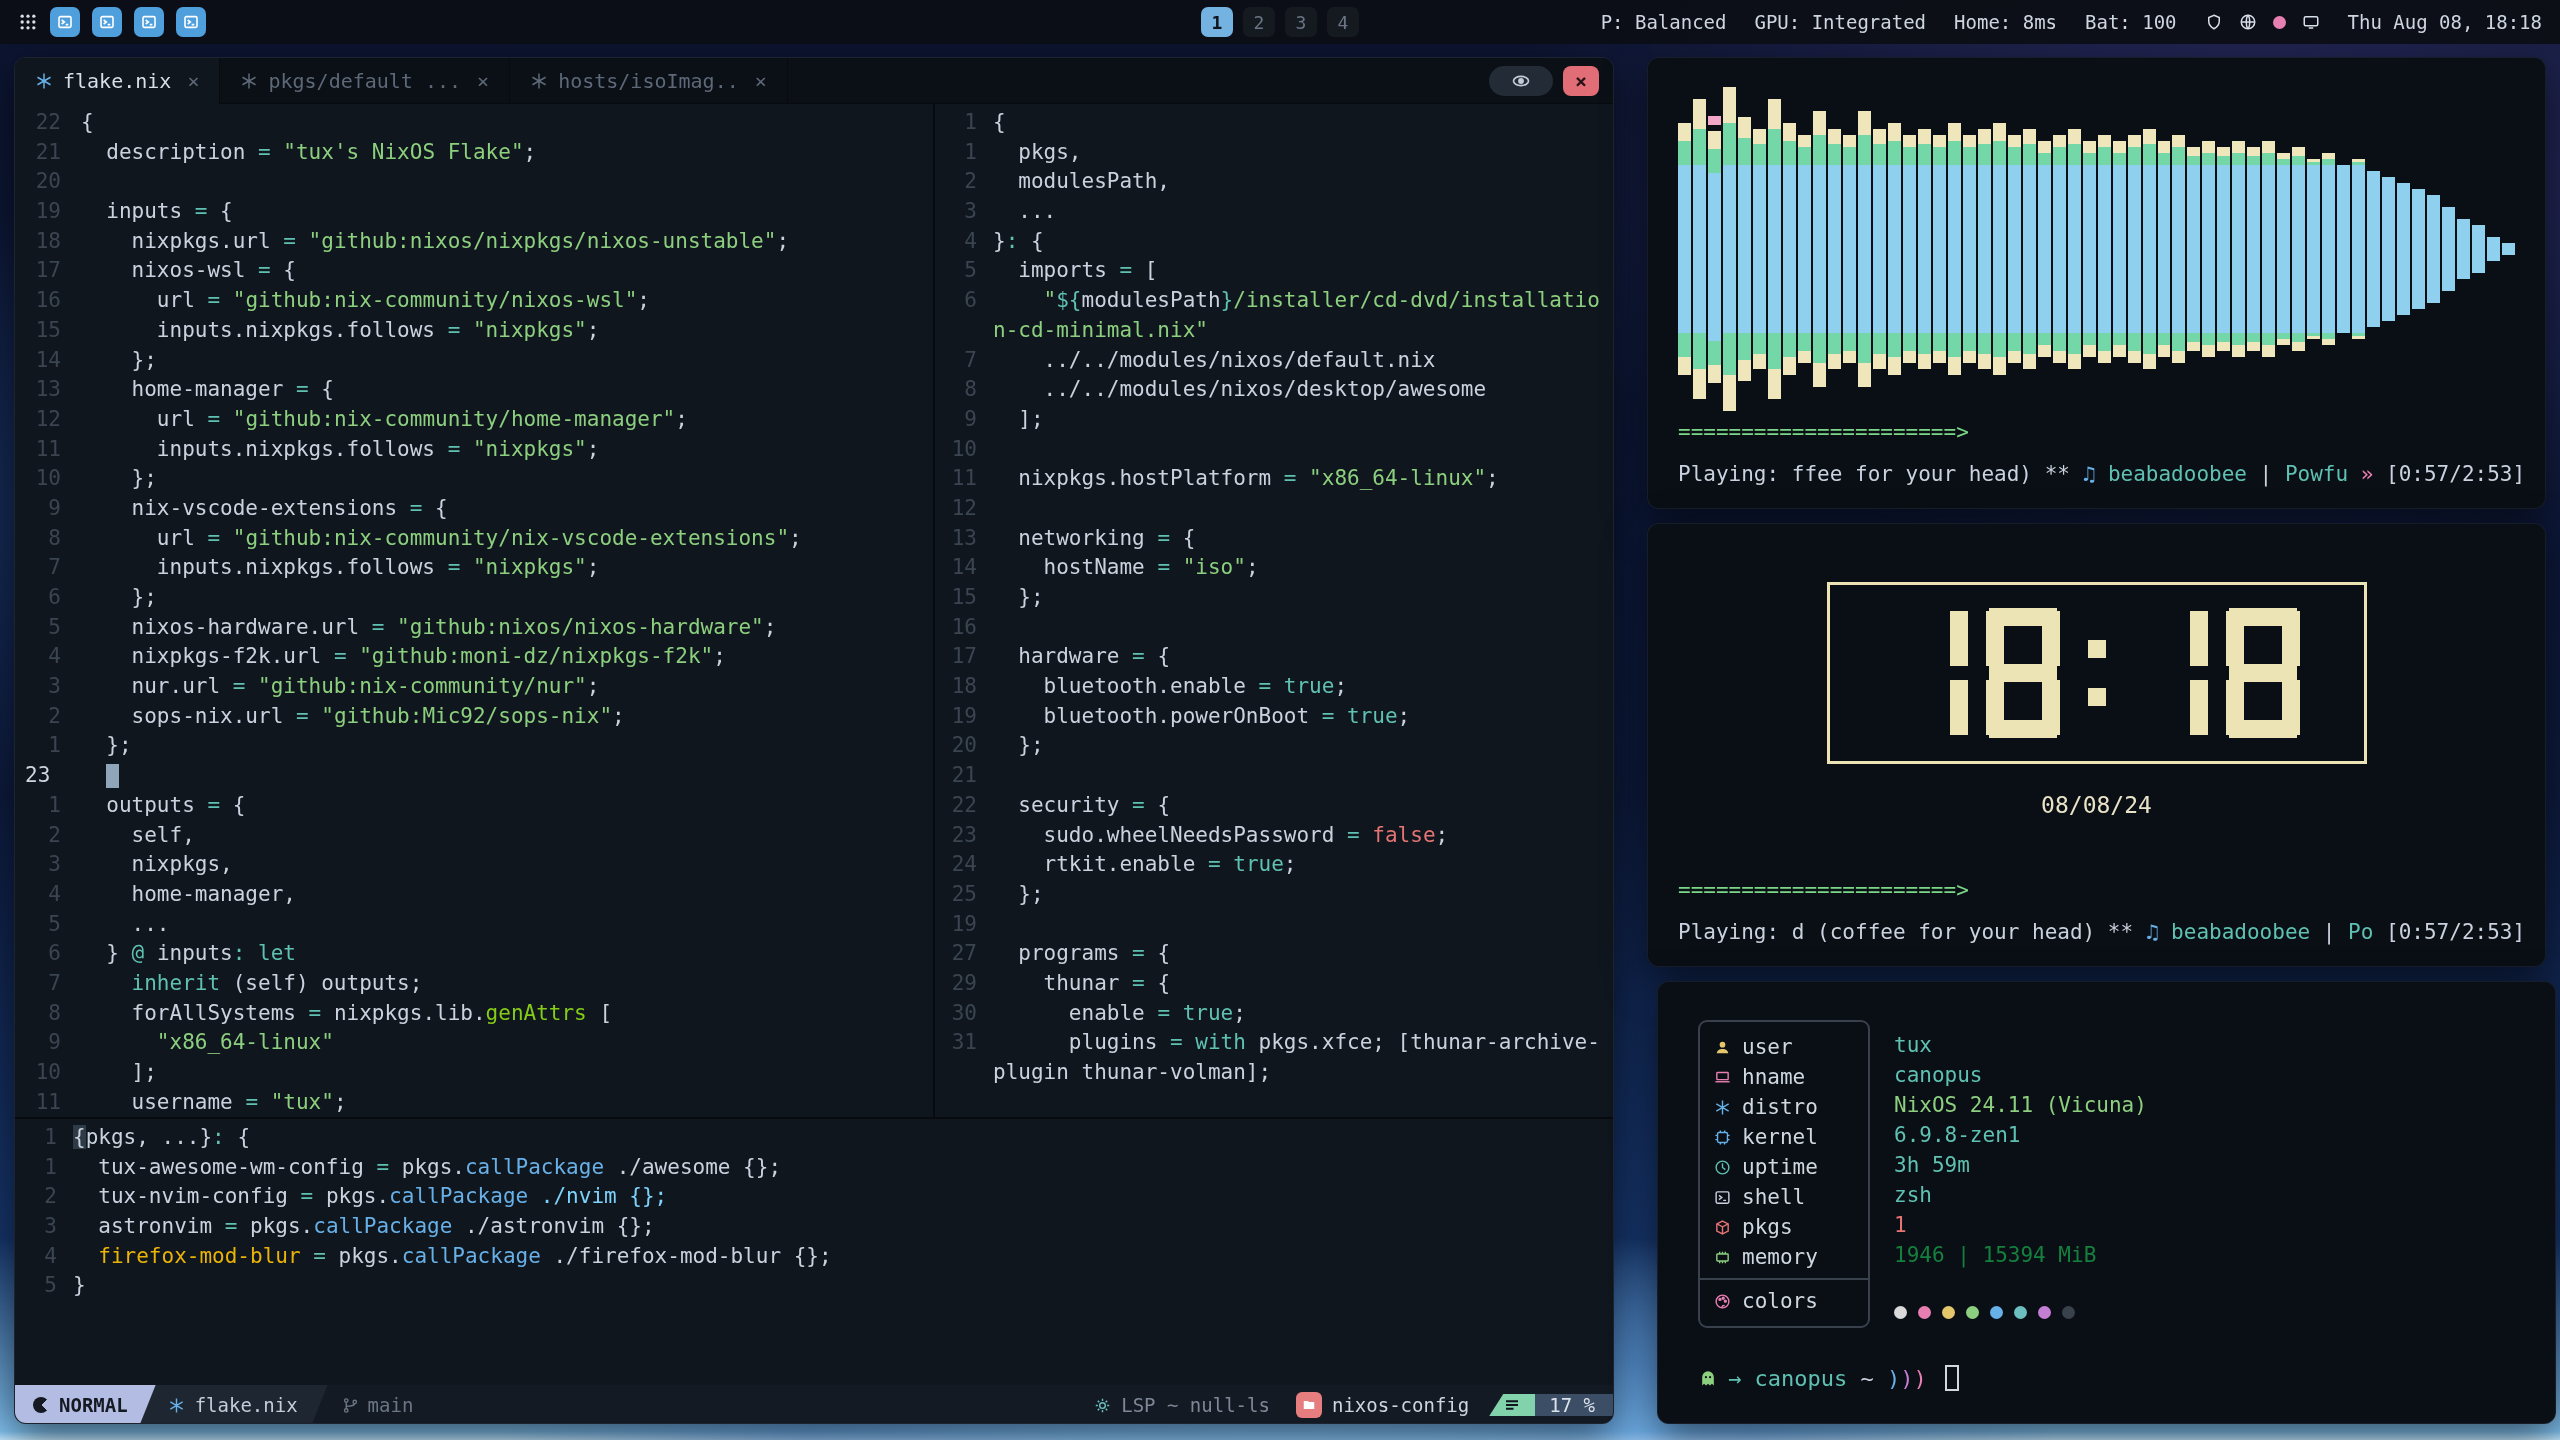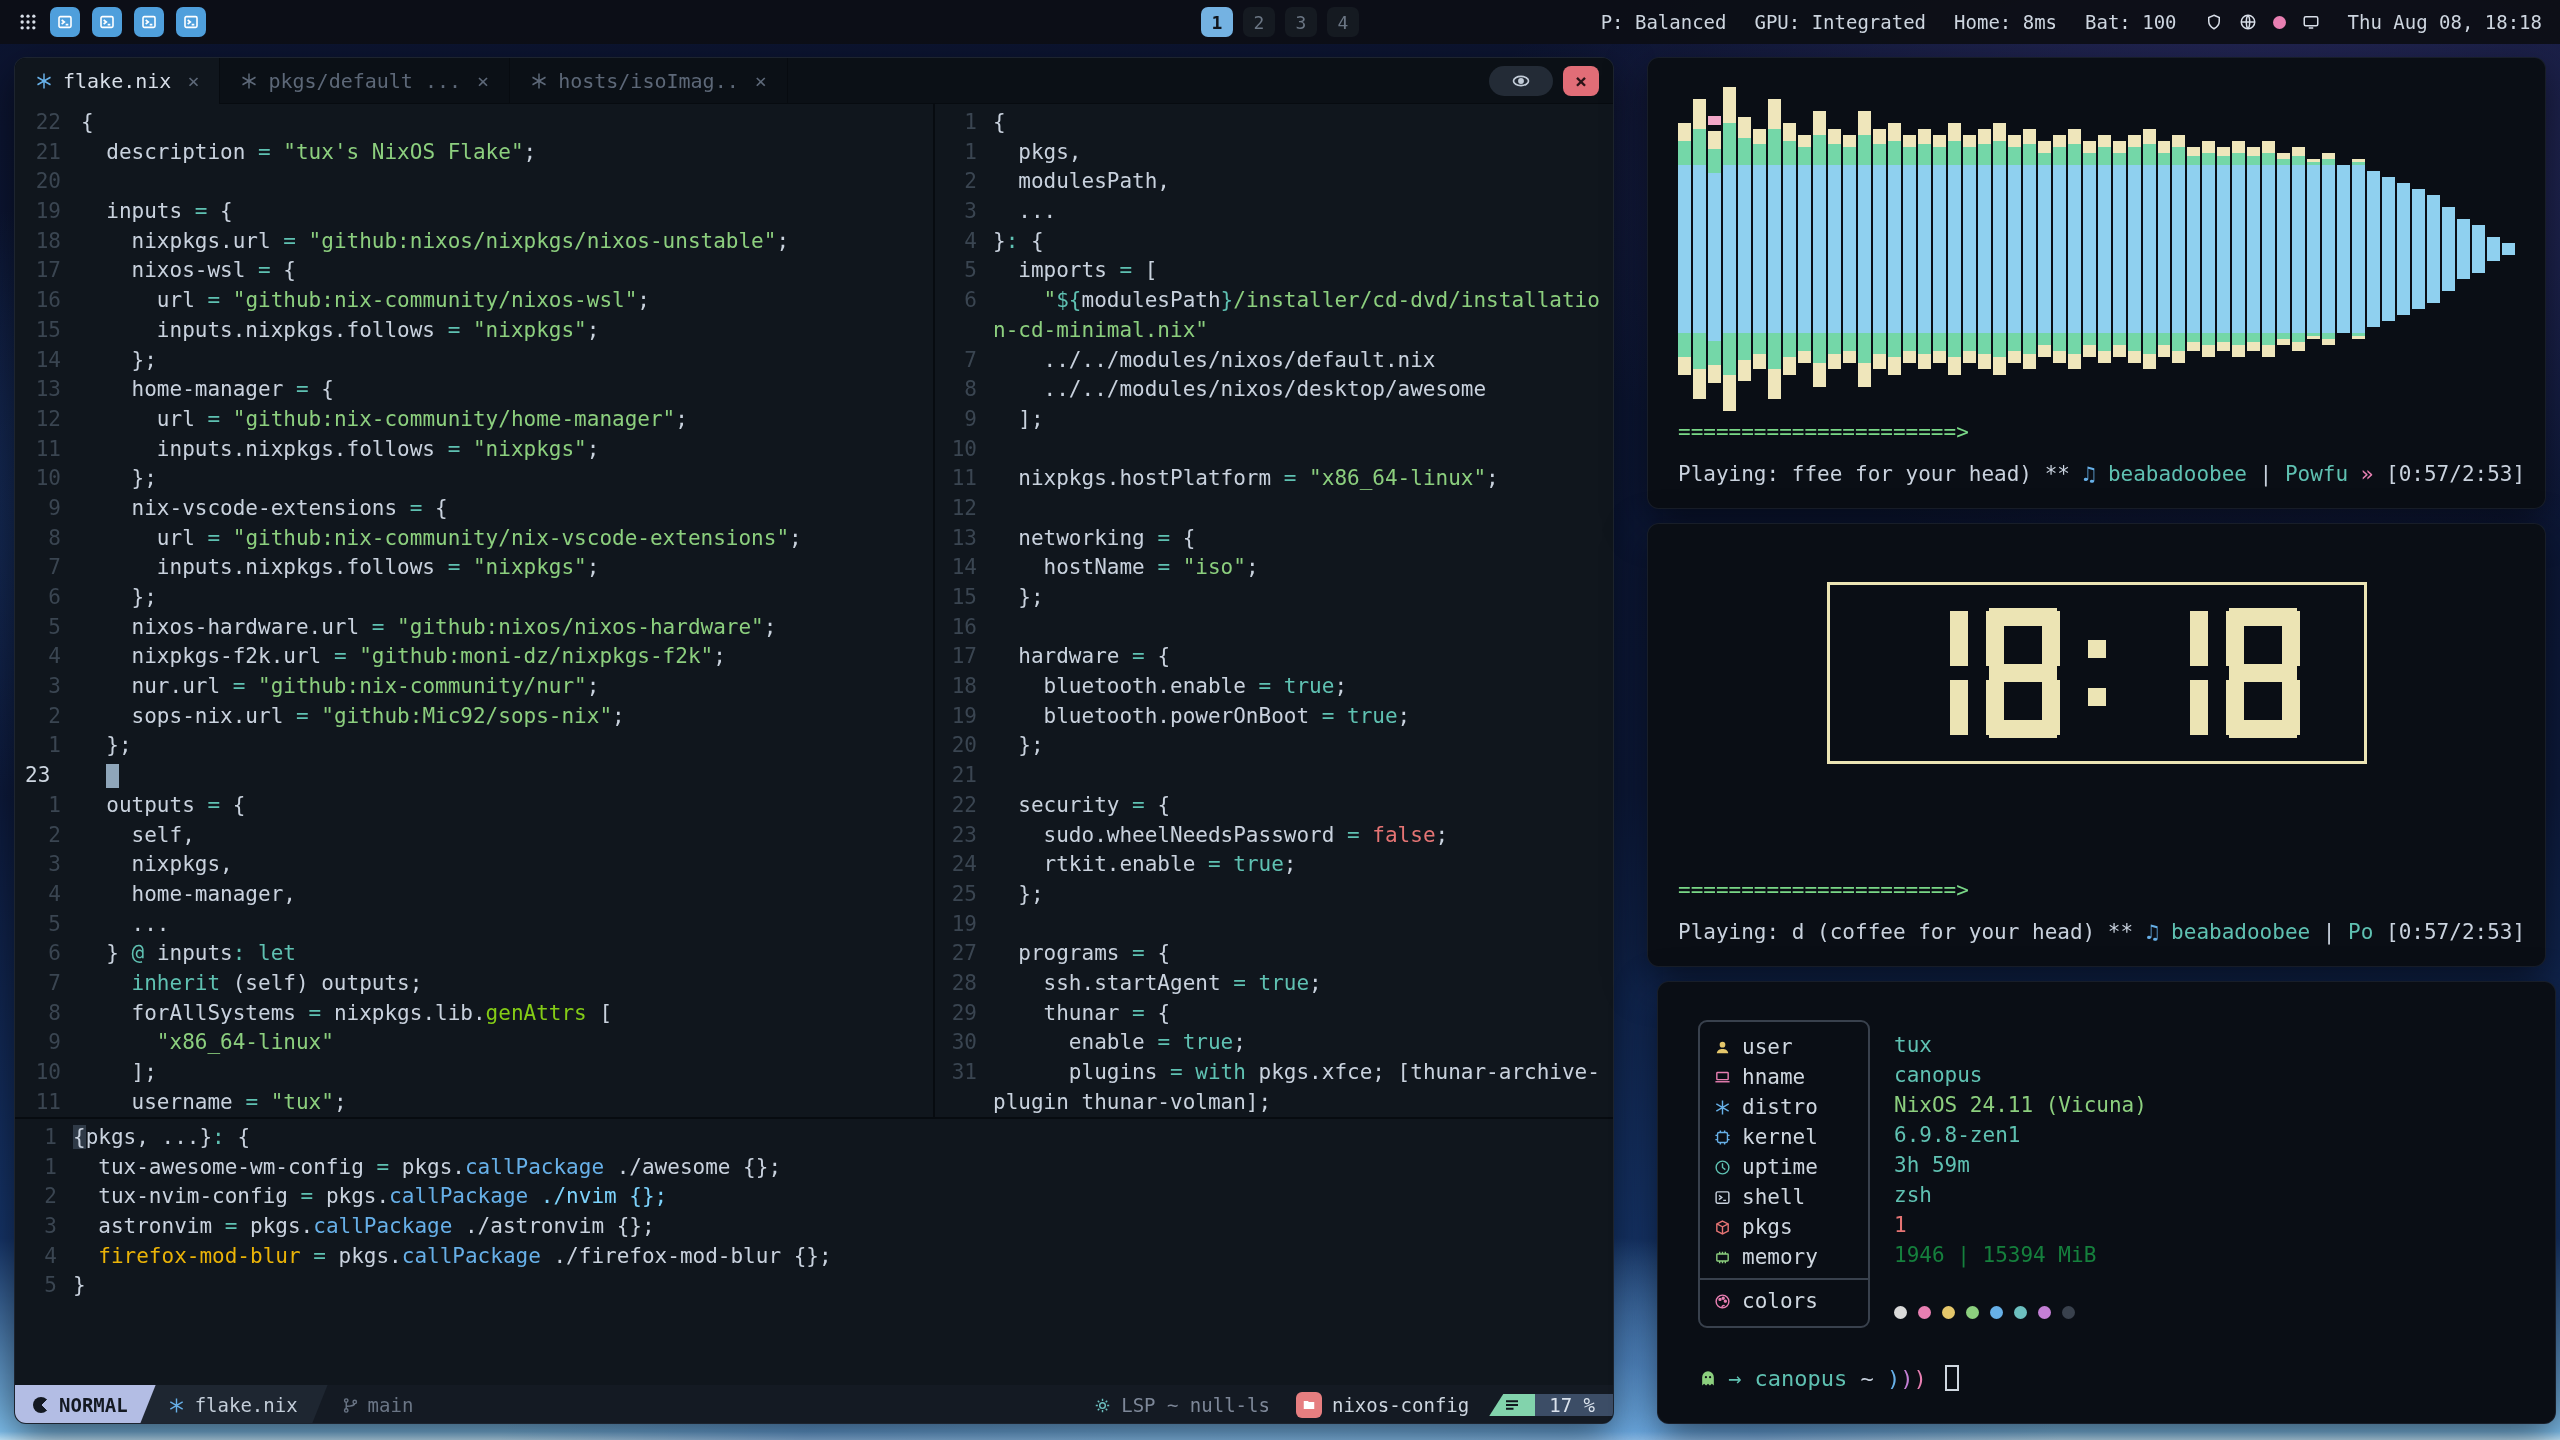--- a/index.html
+++ b/index.html
@@ -281,21 +281,20 @@
           <div class="cl"><span class="ln">18</span><span class="tx"><span style="color: rgb(201, 210, 222);">    bluetooth.enable </span><span style="color: rgb(95, 193, 178);">= </span><span style="color: rgb(95, 193, 178);">true</span><span style="color: rgb(201, 210, 222);">;</span></span></div>
           <div class="cl"><span class="ln">19</span><span class="tx"><span style="color: rgb(201, 210, 222);">    bluetooth.powerOnBoot </span><span style="color: rgb(95, 193, 178);">= </span><span style="color: rgb(95, 193, 178);">true</span><span style="color: rgb(201, 210, 222);">;</span></span></div>
           <div class="cl"><span class="ln">20</span><span class="tx"><span style="color: rgb(201, 210, 222);">  };</span></span></div>
           <div class="cl"><span class="ln">21</span><span class="tx"></span></div>
           <div class="cl"><span class="ln">22</span><span class="tx"><span style="color: rgb(201, 210, 222);">  security </span><span style="color: rgb(95, 193, 178);">= </span><span style="color: rgb(201, 210, 222);">{</span></span></div>
           <div class="cl"><span class="ln">23</span><span class="tx"><span style="color: rgb(201, 210, 222);">    sudo.wheelNeedsPassword </span><span style="color: rgb(95, 193, 178);">= </span><span style="color: rgb(229, 116, 116);">false</span><span style="color: rgb(201, 210, 222);">;</span></span></div>
           <div class="cl"><span class="ln">24</span><span class="tx"><span style="color: rgb(201, 210, 222);">    rtkit.enable </span><span style="color: rgb(95, 193, 178);">= </span><span style="color: rgb(95, 193, 178);">true</span><span style="color: rgb(201, 210, 222);">;</span></span></div>
           <div class="cl"><span class="ln">25</span><span class="tx"><span style="color: rgb(201, 210, 222);">  };</span></span></div>
           <div class="cl"><span class="ln">19</span><span class="tx"></span></div>
           <div class="cl"><span class="ln">27</span><span class="tx"><span style="color: rgb(201, 210, 222);">  programs </span><span style="color: rgb(95, 193, 178);">= </span><span style="color: rgb(201, 210, 222);">{</span></span></div>
-          <div class="cl"><span class="ln">28</span><span class="tx"><span style="color: rgb(201, 210, 222);">    ssh.startAgent </span><span style="color: rgb(95, 193, 178);">= </span><span style="color: rgb(95, 193, 178);">true</span><span style="color: rgb(201, 210, 222);">;</span></span></div>
           <div class="cl"><span class="ln">29</span><span class="tx"><span style="color: rgb(201, 210, 222);">    thunar </span><span style="color: rgb(95, 193, 178);">= </span><span style="color: rgb(201, 210, 222);">{</span></span></div>
           <div class="cl"><span class="ln">30</span><span class="tx"><span style="color: rgb(201, 210, 222);">      enable </span><span style="color: rgb(95, 193, 178);">= </span><span style="color: rgb(95, 193, 178);">true</span><span style="color: rgb(201, 210, 222);">;</span></span></div>
           <div class="cl"><span class="ln">31</span><span class="tx"><span style="color: rgb(201, 210, 222);">      plugins </span><span style="color: rgb(95, 193, 178);">= </span><span style="color: rgb(95, 193, 178);">with</span><span style="color: rgb(201, 210, 222);"> pkgs.xfce; [thunar-archive-</span></span></div>
           <div class="cl"><span class="ln"></span><span class="tx"><span style="color: rgb(201, 210, 222);">plugin thunar-volman];</span></span></div>
         </div>
     </div>
     <div id="pane-pkgs">
         <div class="cl"><span class="ln">1</span><span class="tx"><span style="color: rgb(201, 210, 222); background: rgb(47, 58, 71);">{</span><span style="color: rgb(201, 210, 222);">pkgs, ...}</span><span style="color: rgb(95, 193, 178);">:</span><span style="color: rgb(201, 210, 222);"> {</span></span></div>
         <div class="cl"><span class="ln">1</span><span class="tx"><span style="color: rgb(201, 210, 222);">  tux-awesome-wm-config </span><span style="color: rgb(95, 193, 178);">= </span><span style="color: rgb(201, 210, 222);">pkgs.</span><span style="color: rgb(103, 176, 232);">callPackage</span><span style="color: rgb(201, 210, 222);"> ./awesome {};</span></span></div>
         <div class="cl"><span class="ln">2</span><span class="tx"><span style="color: rgb(201, 210, 222);">  tux-nvim-config </span><span style="color: rgb(95, 193, 178);">= </span><span style="color: rgb(201, 210, 222);">pkgs.</span><span style="color: rgb(103, 176, 232);">callPackage</span><span style="color: #7dd3fc;"> ./nvim {};</span></span></div>
@@ -787,20 +786,21 @@
       <div class="sdigit">
         <div class="sseg sa on"></div>
         <div class="sseg sb on"></div>
         <div class="sseg sc on"></div>
         <div class="sseg sd on"></div>
         <div class="sseg se on"></div>
         <div class="sseg sf on"></div>
         <div class="sseg sg on"></div>
       </div>
     </div>
+  <div id="clock-date">08/08/24</div>
   <div class="clock-sep sep-green">======================&gt;</div>
   <div class="playing" id="clock-playing"><span style="color: rgb(201, 210, 222);">Playing: d (coffee for your head) ** </span><span style="color: rgb(103, 176, 232);">♫ </span><span style="color: rgb(95, 193, 178);">beabadoobee</span><span style="color: rgb(201, 210, 222);"> | </span><span style="color: rgb(95, 193, 178);">Po</span><span style="color: rgb(201, 210, 222);"> [0:57/2:53]</span></div>
 </div>
 
 <div id="fetchwin" class="win">
   <div id="fetch-box">
     <div class="frow">
         <span style="color: rgb(229, 199, 107);">
           <svg width="17" height="17" viewBox="0 0 24 24" fill="currentColor">
             <circle cx="12" cy="8" r="4"></circle>

